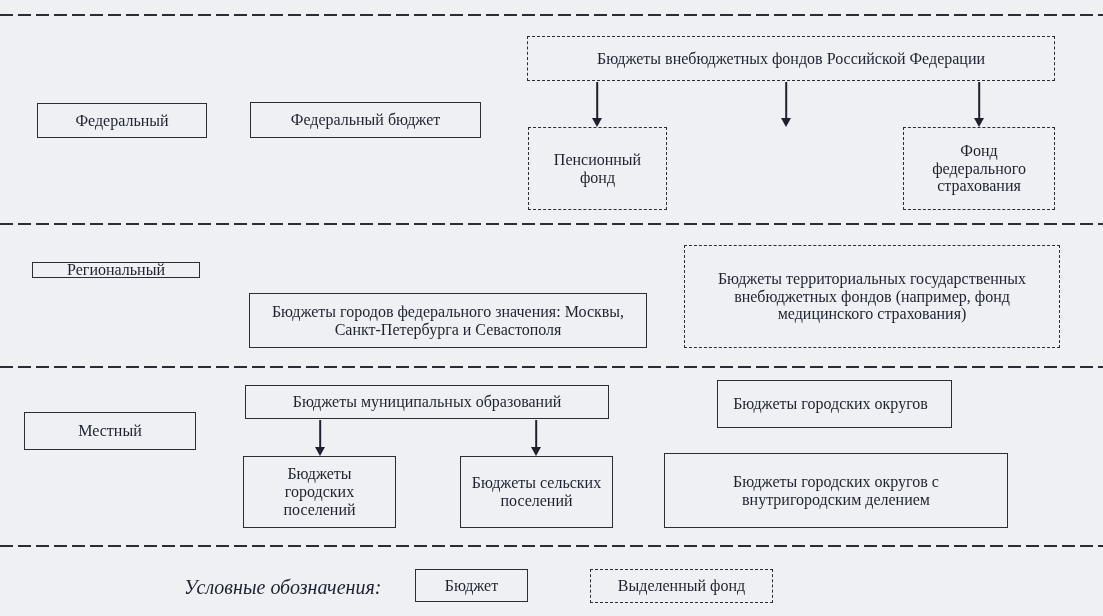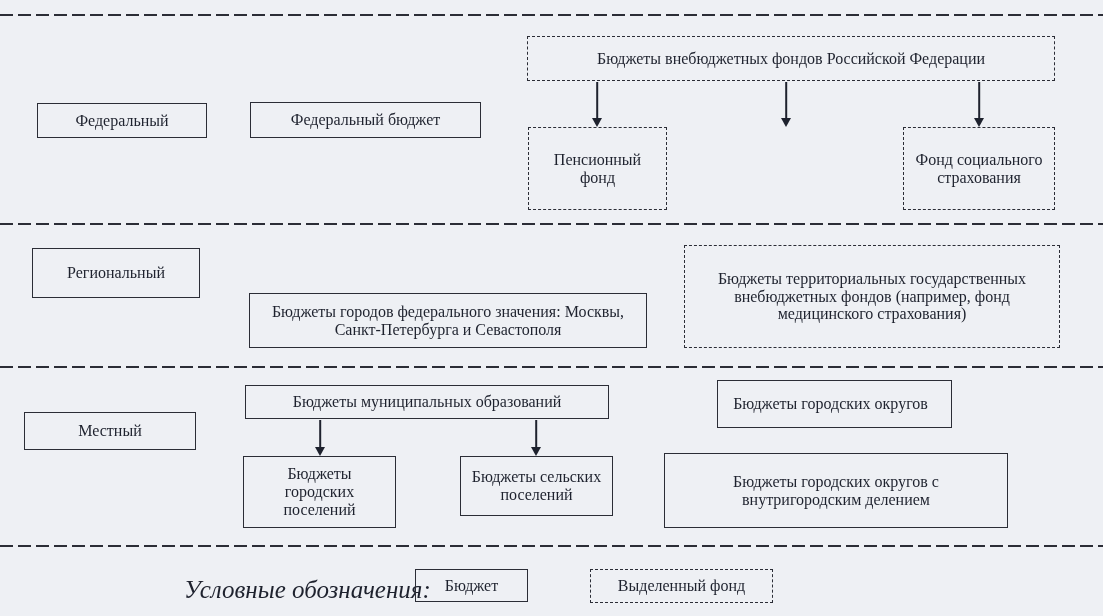--- a/index.html
+++ b/index.html
@@ -24,21 +24,21 @@
     position:absolute; left:50%; top:0; bottom:6px; width:1.6px;
     background:#1e222e; transform:translateX(-50%);
   }
   .arrow .head {
     position:absolute; bottom:0; left:50%; transform:translateX(-50%);
     width:0; height:0;
     border-left:5.5px solid transparent; border-right:5.5px solid transparent;
     border-top:9.5px solid #1e222e;
   }
   .legend-caption {
-    position:absolute; font-style:italic; font-size:25px; white-space:nowrap;
+    position:absolute; font-style:italic; font-size:20px; white-space:nowrap;
   }
   .pad22 { padding-left:22px; padding-right:22px; }
   .pad14 { padding-left:6px; padding-right:14px; }
 </style>
 </head>
 <body>
 
 <div class="canvas">
 
   <div class="sep" style="top:14px"></div>
@@ -61,23 +61,23 @@
     <span class="head"></span>
   </div>
   <div class="arrow" style="left:973px; top:82px; height:45px;">
     <span class="stem"></span>
     <span class="head"></span>
   </div>
 
   <div class="box dashed" style="left:528px; top:127px; width:139px; height:83px;">Пенсионный фонд</div>
 
 
-  <div class="box dashed" style="left:903px; top:127px; width:152px; height:83px;">Фонд социального страхования</div>
+  <div class="box dashed" style="left:903px; top:127px; width:152px; height:83px;">Фонд федерального страхования</div>
 
-  <div class="box" style="left:32px; top:248px; width:168px; height:50px;">Региональный</div>
+  <div class="box" style="left:32px; top:262px; width:168px; height:16px;">Региональный</div>
 
 
   <div class="box" style="left:249px; top:293px; width:398px; height:55px;">Бюджеты городов федерального значения: Москвы, Санкт-Петербурга и Севастополя</div>
 
   <div class="box dashed pad22" style="left:684px; top:245px; width:376px; height:103px;">Бюджеты территориальных государственных внебюджетных фондов (например, фонд медицинского страхования)</div>
 
   <div class="box" style="left:24px; top:412px; width:172px; height:38px;">Местный</div>
 
   <div class="box" style="left:245px; top:385px; width:364px; height:34px;">Бюджеты муниципальных образований</div>
 
@@ -85,21 +85,21 @@
     <span class="stem"></span>
     <span class="head"></span>
   </div>
   <div class="arrow" style="left:530px; top:420px; height:36px;">
     <span class="stem"></span>
     <span class="head"></span>
   </div>
 
   <div class="box" style="left:243px; top:456px; width:153px; height:72px;">Бюджеты городских поселений</div>
 
-  <div class="box" style="left:460px; top:456px; width:153px; height:60px;">Бюджеты сельских поселений</div>
+  <div class="box" style="left:460px; top:456px; width:153px; height:72px;">Бюджеты сельских поселений</div>
 
   <div class="box pad14" style="left:717px; top:380px; width:235px; height:48px;">Бюджеты городских округов</div>
 
   <div class="box" style="left:664px; top:453px; width:344px; height:75px;">Бюджеты городских округов с внутригородским делением</div>
 
   <div class="legend-caption" style="left:184px; top:576px;">Условные обозначения:</div>
 
   <div class="box" style="left:415px; top:569px; width:113px; height:33px;">Бюджет</div>
 
   <div class="box dashed" style="left:590px; top:569px; width:183px; height:34px;">Выделенный фонд</div>

